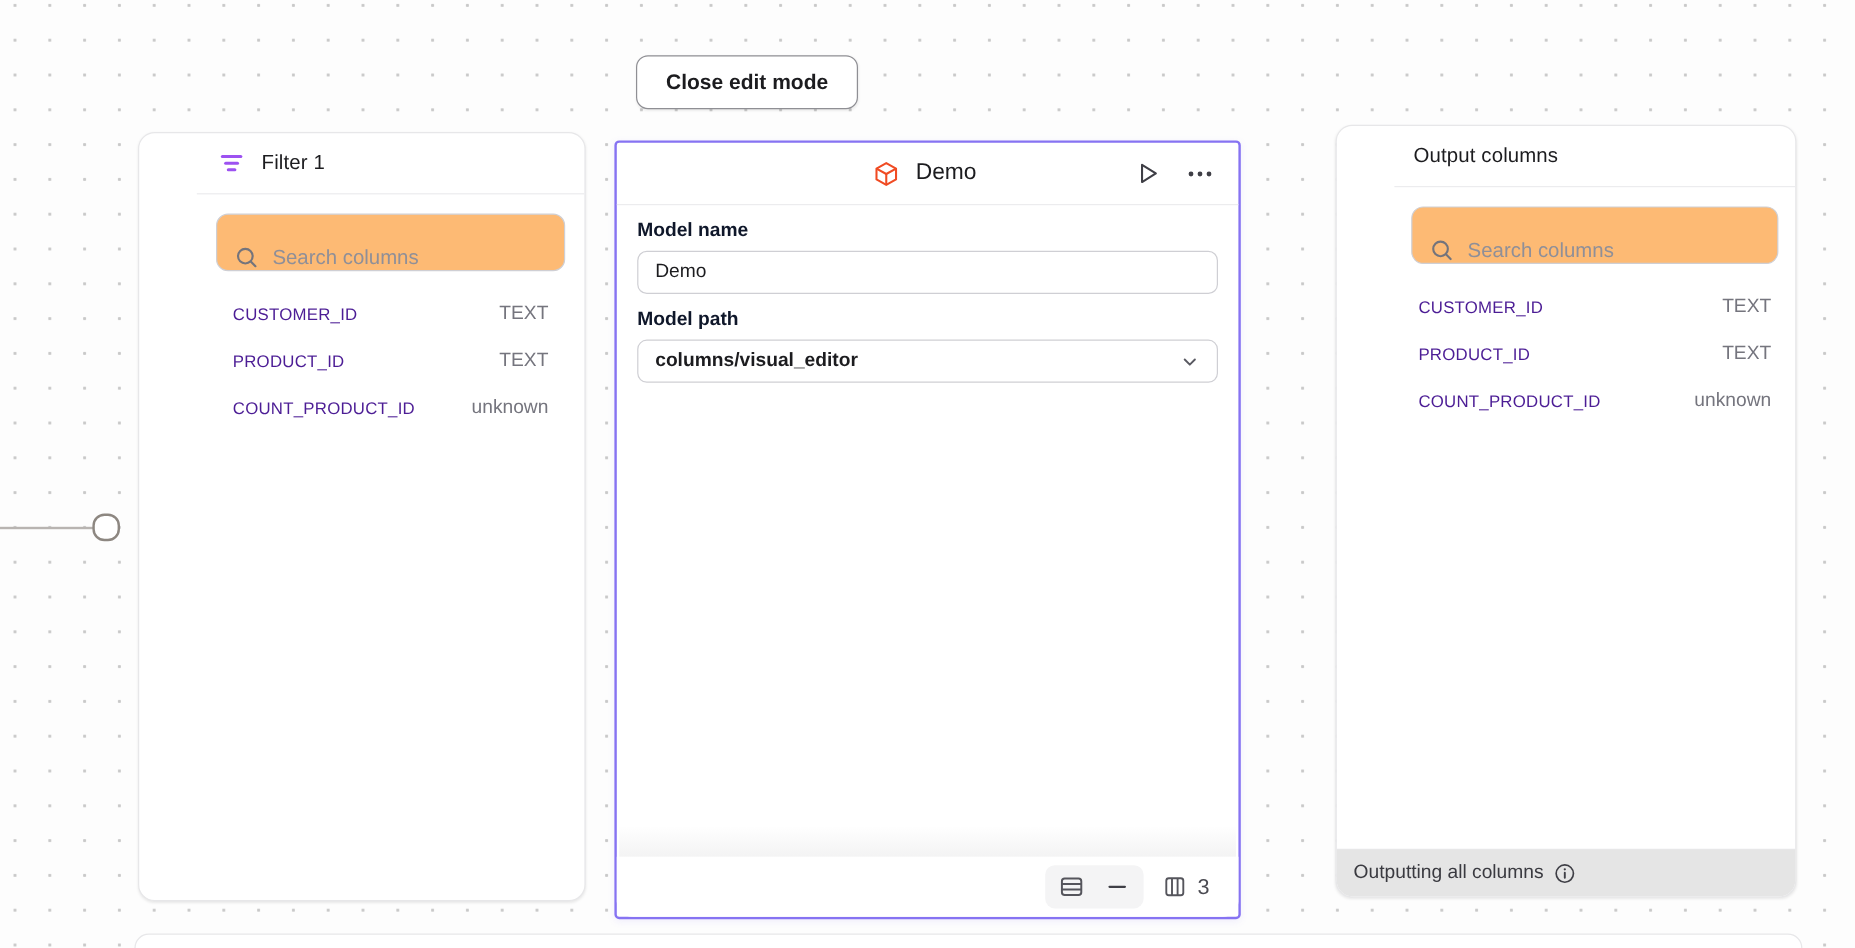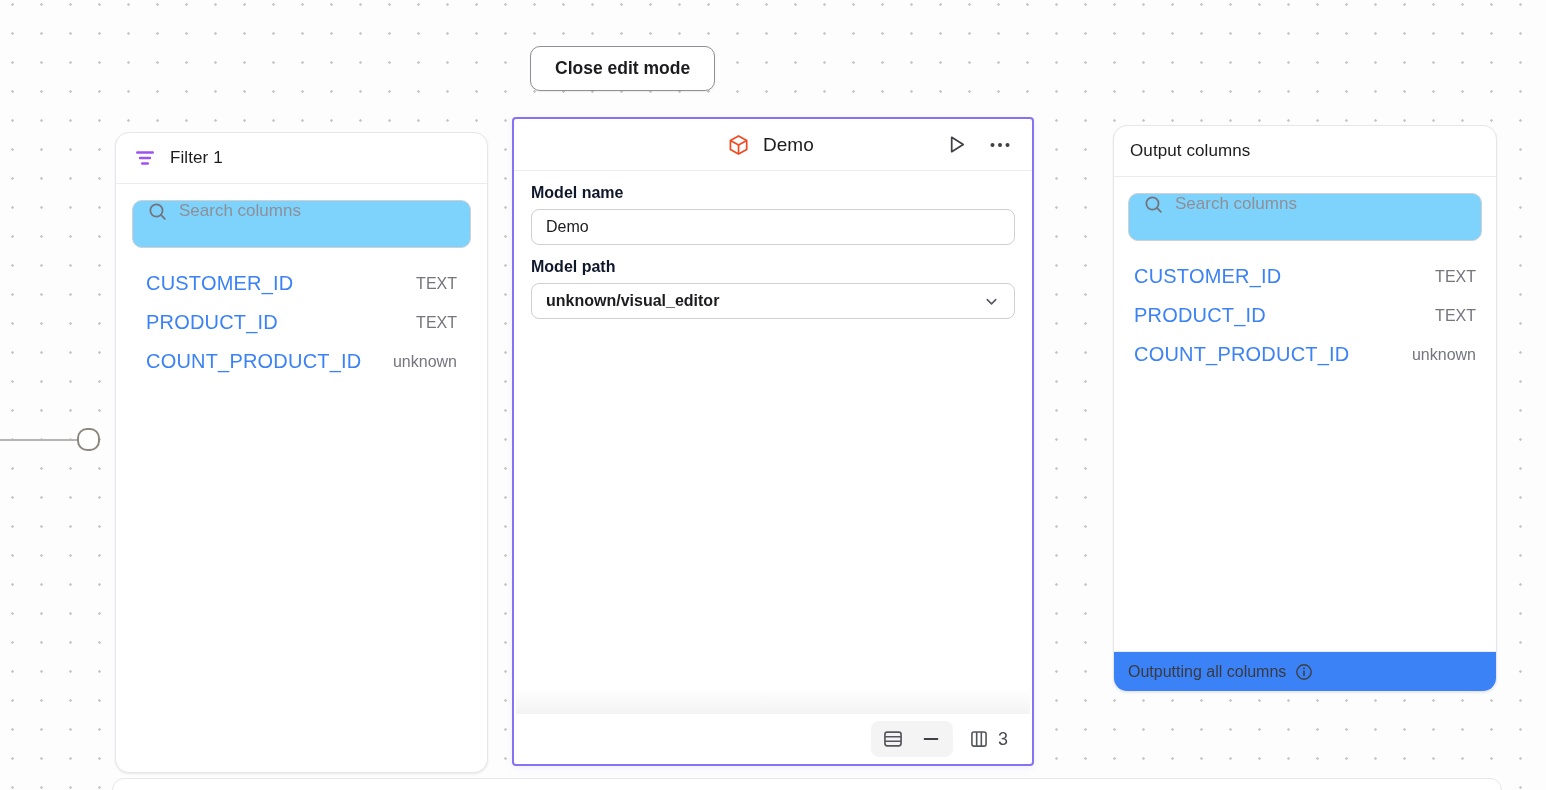--- a/index.html
+++ b/index.html
@@ -32,38 +32,38 @@
     box-shadow:0 1px 3px rgba(0,0,0,0.05), 0 1px 2px rgba(0,0,0,0.04);
   }
   .panel-header {
     height:51px; display:flex; align-items:center; gap:14px; padding:0 18px;
     border-bottom:1px solid #ececee;
   }
   .panel-title { font-size:17px; font-weight:500; color:#1c1c1f; letter-spacing:.1px; }
 
   .search-box {
     margin:16px; height:48px; border:1px solid #cfcfd4; border-radius:10px;
-    display:flex; align-items:flex-start; gap:11px; padding:0 14px; background:#7dd3fc;
+    display:flex; align-items:flex-end; gap:11px; padding:0 14px; background:#fdba74;
   }
   .search-box input {
     border:none; outline:none; flex:1; font-family:"Liberation Sans", sans-serif;
     font-size:17px; color:#1c1c1f; background:transparent;
   }
   .search-box input::placeholder { color:#8f8f98; }
 
   .col-list { padding:0 16px; }
   .col-row {
     height:39px; display:flex; align-items:center; justify-content:space-between;
     padding:0 14px 0 14px; border-radius:8px;
   }
-  .col-name { font-size:20px; font-weight:500; color:#3b82f6; letter-spacing:.2px; }
+  .col-name { font-size:14px; font-weight:500; color:#4c1d95; letter-spacing:.2px; }
   .col-type { font-size:16px; color:#75757e; }
 
   
-  .panel-filter { left:115px; top:132px; width:373px; height:641px; }
+  .panel-filter { left:115px; top:110px; width:373px; height:641px;padding-left:48px; }
 
   
   .panel-model {
     left:512px; top:117px; width:522px; height:649px;
     border:2.5px solid #8673f2; border-radius:4px;
     box-shadow:0 2px 6px rgba(134,115,242,0.10);
   }
   .model-header { position:relative; height:52px; border-bottom:1px solid #ececee; }
   .model-title-group {
     position:absolute; left:50%; top:50%; transform:translate(-53%,-50%);
@@ -102,26 +102,26 @@
     padding:0 16px; background:#fff; border-radius:0 0 13px 13px;
   }
   .pill-group {
     display:flex; align-items:center; gap:12px; background:#f4f4f5;
     border-radius:8px; padding:5px 9px;
   }
   .count-group { display:flex; align-items:center; gap:9px; padding-right:8px; }
   .col-count { font-size:18px; color:#4b4b52; }
 
   
-  .panel-output { left:1113px; top:125px; width:384px; height:567px; }
+  .panel-output { left:1113px; top:104px; width:384px; height:644px;padding-left:48px; }
   .panel-output .panel-header { padding:0 16px; }
   .output-footer {
     position:absolute; left:0; right:0; bottom:0; height:40px;
     border-top:1px solid #ececee; display:flex; align-items:center; gap:8px;
-    padding:0 14px; background:#3b82f6; border-radius:0 0 13px 13px;
+    padding:0 14px; background:#e5e5e5; border-radius:0 0 13px 13px;
   }
   .output-footer-text { font-size:16px; color:#3a3a40; }
 
   
   .bottom-panel {
     position:absolute; left:112px; top:778px; width:1390px; height:30px;
     background:#fff; border:1px solid #e7e7e9; border-radius:12px 12px 0 0;
   }
 </style>
 </head>
@@ -205,21 +205,21 @@
     </div>
 
     <div class="model-body">
       <div class="field-label">Model name</div>
       <input class="text-input" type="text" value="Demo" style="">
 
       <div class="field-gap"></div>
 
       <div class="field-label">Model path</div>
       <div class="select-input">
-        <span class="select-value">unknown/visual_editor</span>
+        <span class="select-value">columns/visual_editor</span>
         <span style="display:flex;">
           <svg width="17" height="17" viewBox="0 0 18 18" fill="none">
             <path d="M4.5 7 9 11.5 13.5 7" stroke="#5a5a62" stroke-width="1.7" stroke-linecap="round" stroke-linejoin="round"></path>
           </svg>
         </span>
       </div>
     </div>
 
     <div class="scroll-shade"></div>
 

